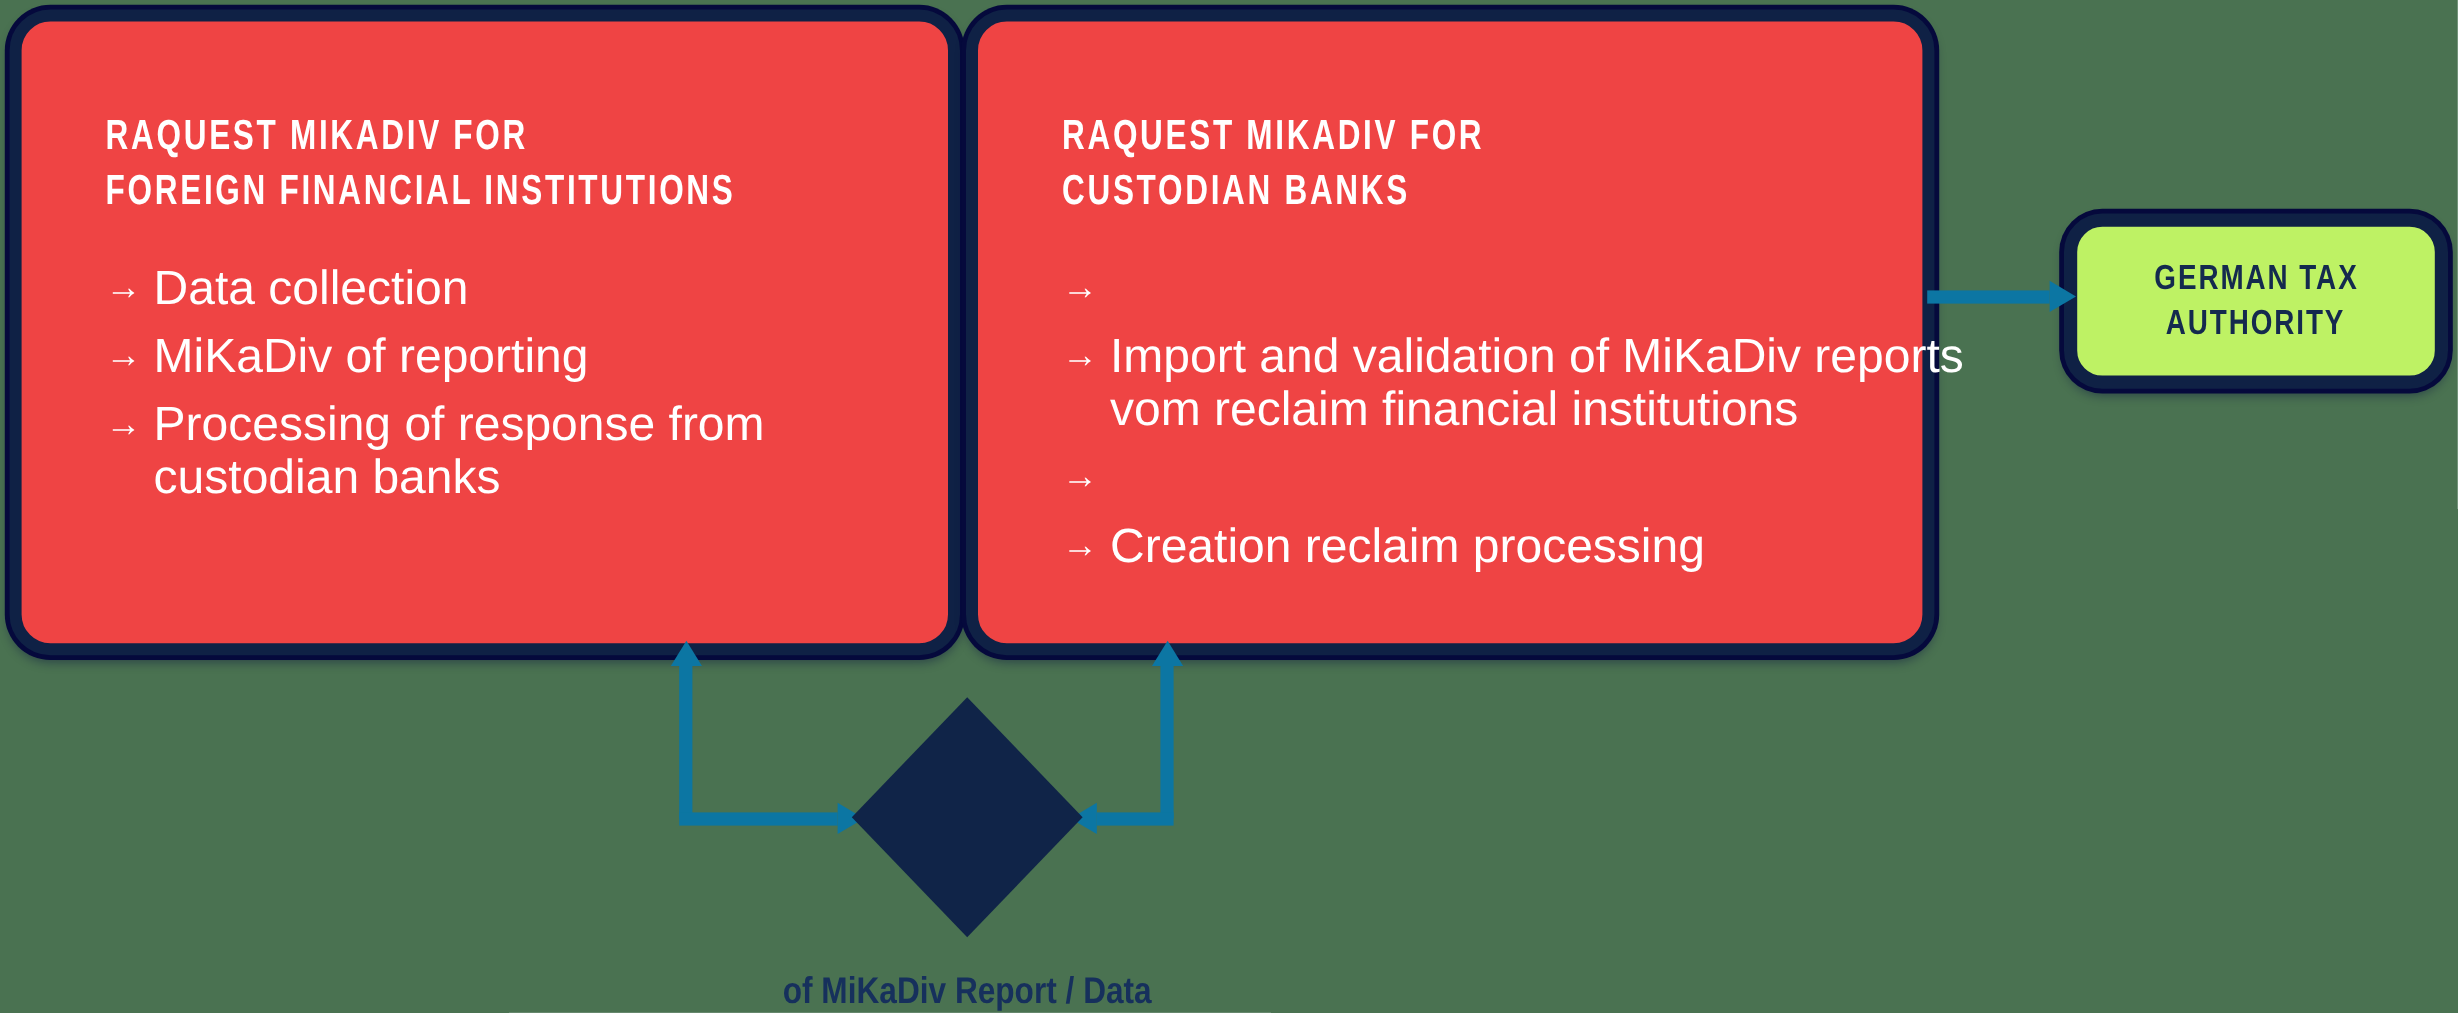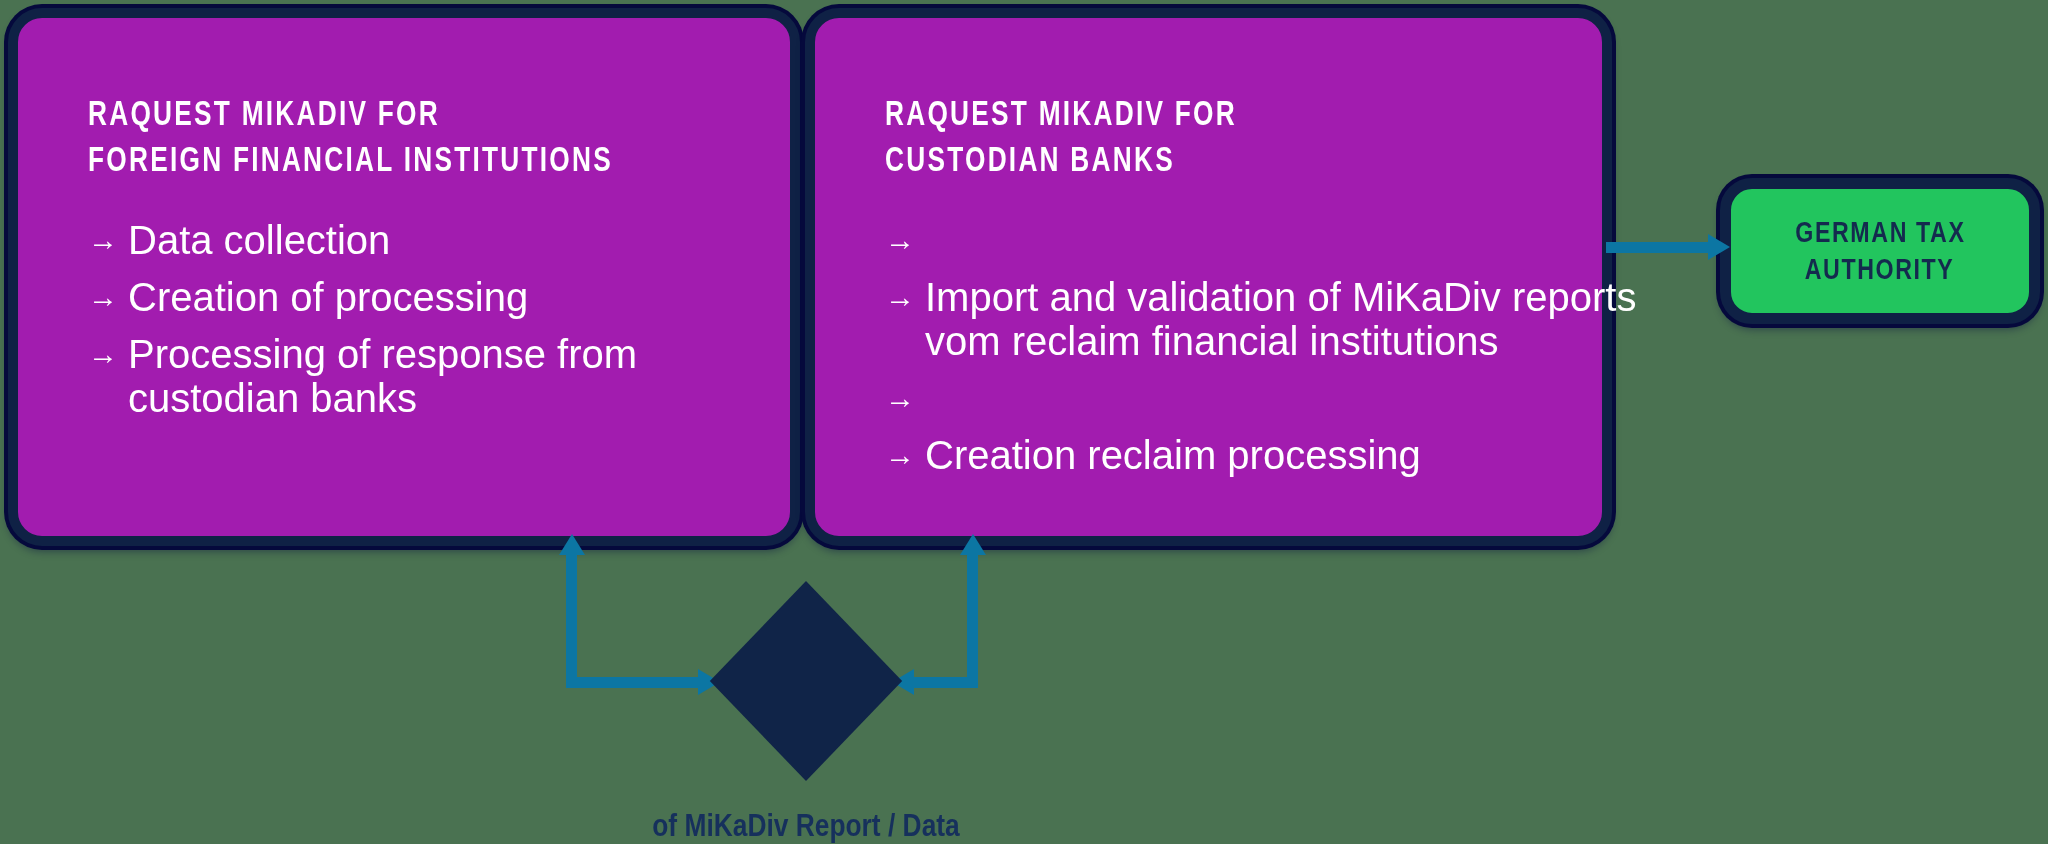--- a/index.html
+++ b/index.html
@@ -10,21 +10,21 @@
     width: 2048px;
     height: 844px;
     background: #4a7251;
     overflow: hidden;
   }
 
   
   .panel {
     position: absolute;
     box-sizing: border-box;
-    background: #a21caf;
+    background: #ef4444;
     border: 10px solid #0f2145;
     border-radius: 34px;
     box-shadow: 0 0 0 4px #05093c, 0 5px 9px rgba(5,9,60,0.45);
     color: #ffffff;
     padding: 72px 40px 0 70px;
   }
   .panel-ffi { left: 8px;   top: 8px; width: 792px; height: 538px; }
   .panel-cb  { left: 805px; top: 8px; width: 807px; height: 538px; }
 
   .panel-title {
@@ -58,21 +58,21 @@
     transform: scaleX(0.85);
     transform-origin: left top;
   }
 
   
   .tax-box {
     position: absolute;
     left: 1720px; top: 178px;
     width: 320px; height: 146px;
     box-sizing: border-box;
-    background: #22c55e;
+    background: #bef264;
     border: 11px solid #0f2145;
     border-radius: 32px;
     box-shadow: 0 0 0 4px #05093c, 0 5px 9px rgba(5,9,60,0.45);
     display: flex;
     flex-direction: column;
     align-items: center;
     justify-content: center;
     color: #142a4e;
   }
   .tax-line {
@@ -180,21 +180,21 @@
     <div class="bullets">
       <div class="bullet">
         <span class="bullet-marker">→</span>
         <span class="bullet-lines">
           <span class="bullet-line">Data collection</span>
         </span>
       </div>
       <div class="bullet">
         <span class="bullet-marker">→</span>
         <span class="bullet-lines">
-          <span class="bullet-line">Creation of processing</span>
+          <span class="bullet-line">MiKaDiv of reporting</span>
         </span>
       </div>
       <div class="bullet">
         <span class="bullet-marker">→</span>
         <span class="bullet-lines">
           <span class="bullet-line">Processing of response from</span>
           <span class="bullet-line">custodian banks</span>
         </span>
       </div>
     </div>

